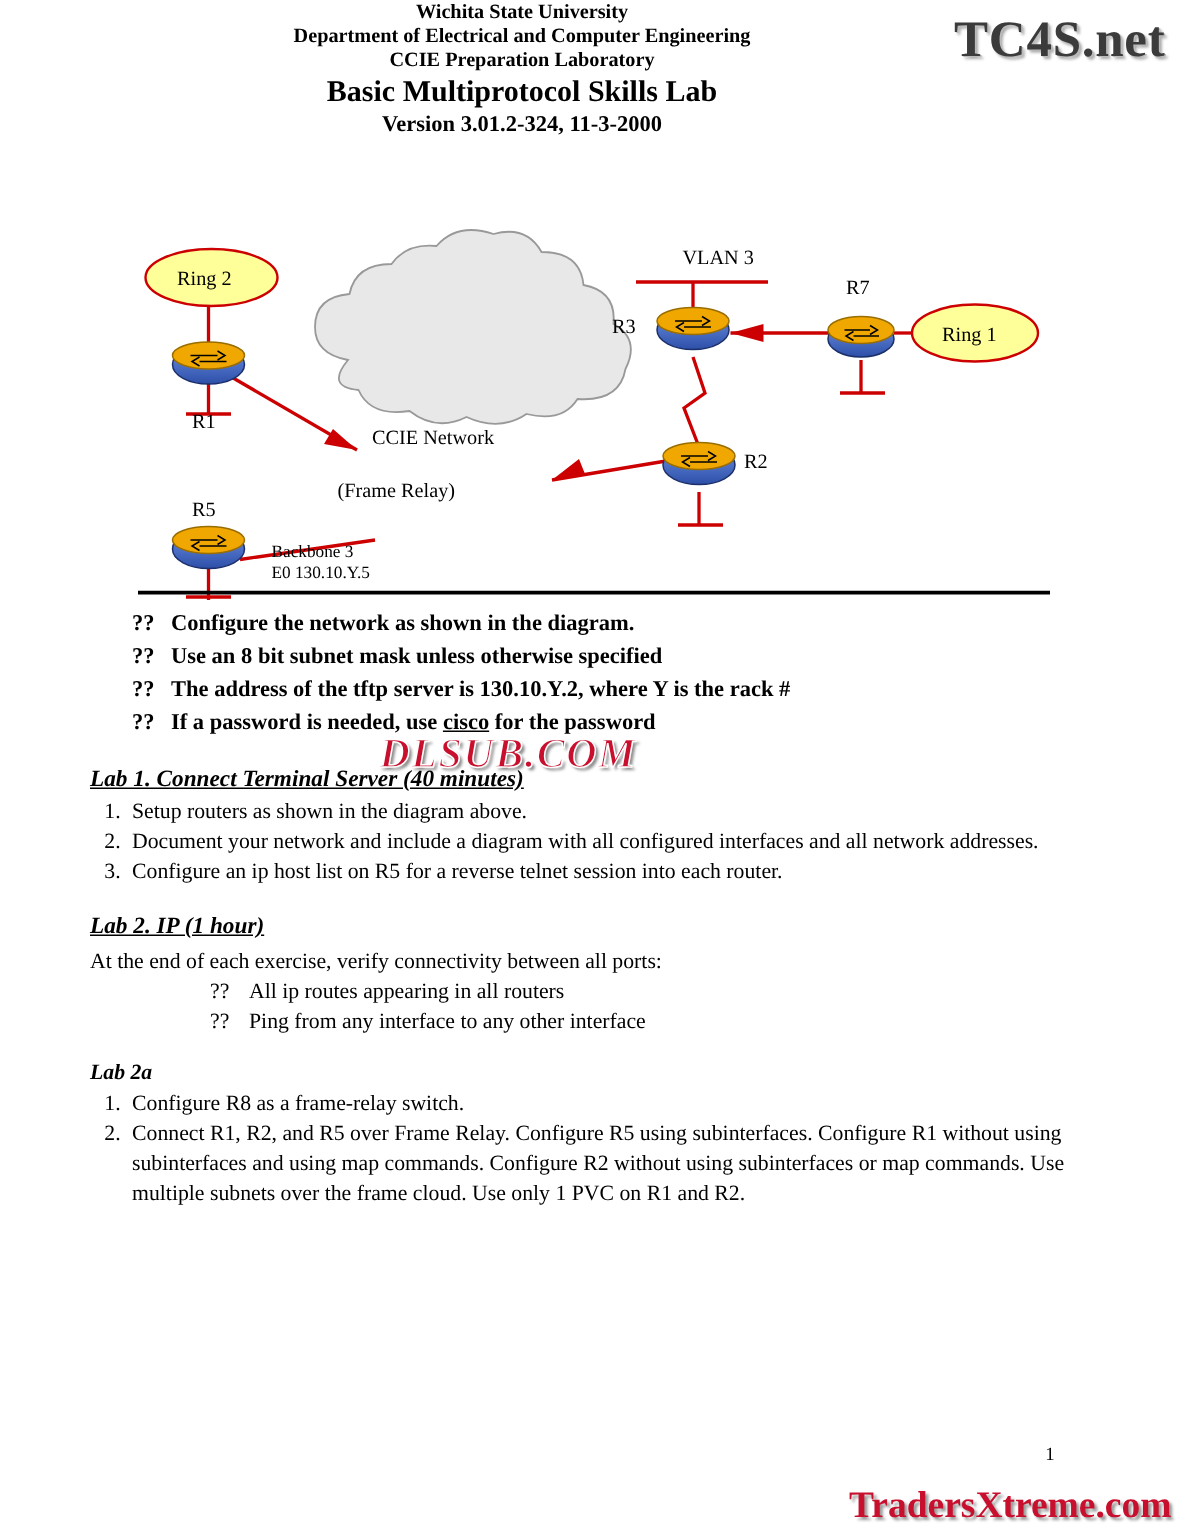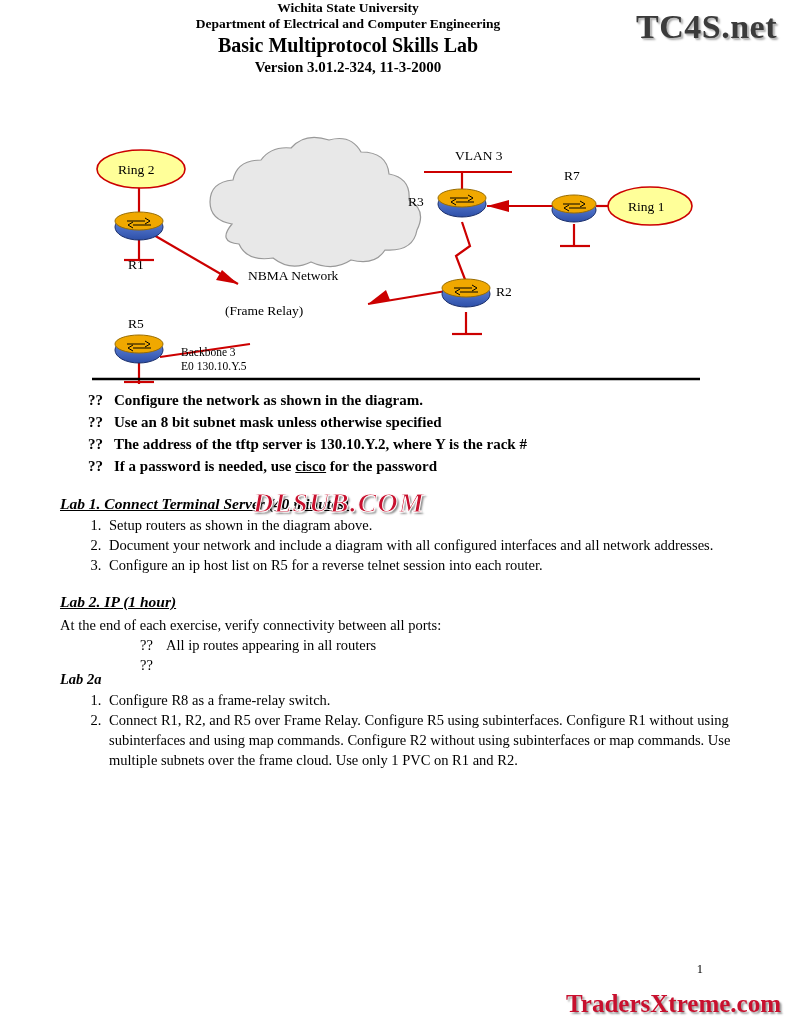--- a/index.html
+++ b/index.html
@@ -131,21 +131,21 @@
     line-height: 20px;
     padding: 0 60px;
     margin-top: 4px;
   }
   ol.numlist {
     margin: 2px 0 0 0;
     padding: 0 60px 0 84px;
     font-size: 14.5px;
     line-height: 20px;
   }
-  ol.numlist li { margin-bottom: 0px; padding-left: 4px; margin-left: 21px; }
+  ol.numlist li { margin-bottom: 0px; padding-left: 4px; }
   .sub-bullets {
     padding: 0 60px 0 140px;
     font-size: 14.5px;
     line-height: 20px;
   }
   .sub-bullets div { position: relative; padding-left: 26px; }
   .sub-bullets .qq { position: absolute; left: 0; top: 0; }
   .lab-sub {
     font-size: 14.5px;
     font-weight: bold;
@@ -159,20 +159,21 @@
     top: 962px;
     font-size: 12.5px;
   }
 </style>
 </head>
 <body>
 
 <div class="doc">
   <div class="hdr-line">Wichita State University</div>
   <div class="hdr-line">Department of Electrical and Computer Engineering</div>
+  <div class="hdr-line">CCIE Preparation Laboratory</div>
   <div class="title-main" style="margin-top:0">Basic Multiprotocol Skills Lab</div>
   <div class="title-ver">Version 3.01.2-324, 11-3-2000</div>
 </div>
 
 <div class="diagram">
   <svg width="791" height="290" viewBox="0 0 791 290">
     <defs>
       <linearGradient id="rg" x1="0" y1="0" x2="0" y2="1">
         <stop offset="0%" stop-color="#6f93e6"></stop>
         <stop offset="100%" stop-color="#2d4fa8"></stop>
@@ -262,21 +263,21 @@
   </svg>
 
   <div class="dlabel" style="left:118px; top:68px;">Ring 2</div>
   <div class="dlabel" style="left:628px; top:105px;">Ring 1</div>
   <div class="dlabel" style="left:455px; top:54px;">VLAN 3</div>
   <div class="dlabel" style="left:128px; top:163px;">R1</div>
   <div class="dlabel" style="left:496px; top:190px;">R2</div>
   <div class="dlabel" style="left:408px; top:100px;">R3</div>
   <div class="dlabel" style="left:128px; top:222px;">R5</div>
   <div class="dlabel" style="left:564px; top:74px;">R7</div>
-  <div class="dlabel" style="left:248px; top:174px;">NBMA Network</div>
+  <div class="dlabel" style="left:248px; top:174px;">CCIE Network</div>
   <div class="dlabel" style="left:225px; top:209px;">(Frame Relay)</div>
   <div class="dlabel small" style="left:181px; top:252px;">Backbone 3</div>
   <div class="dlabel small" style="left:181px; top:266px;">E0 130.10.Y.5</div>
 </div>
 
 <div class="bullets">
   <div class="bullet">
     <span class="qq">??</span>
     <span>Configure the network as shown in the diagram.</span>
   </div>
@@ -302,20 +303,21 @@
 
 <div class="sechead">Lab 2.  IP (1 hour)</div>
 <div class="para">At the end of each exercise, verify connectivity between all ports:</div>
 <div class="sub-bullets">
   <div>
     <span class="qq">??</span>
     <span>All ip routes appearing in all routers</span>
   </div>
   <div>
     <span class="qq">??</span>
+    <span>Ping from any interface to any other interface</span>
   </div>
 </div>
 
 <div class="lab-sub">Lab 2a</div>
 <ol class="numlist">
   <li>Configure R8 as a frame-relay switch.</li>
   <li>Connect R1, R2, and R5 over Frame Relay.  Configure R5 using subinterfaces.   Configure R1 without using subinterfaces and using map commands.  Configure R2 without using subinterfaces or map commands.  Use multiple subnets over the frame cloud. Use only 1 PVC on R1 and R2.</li>
 </ol>
 
 <div class="pagenum">1</div>

